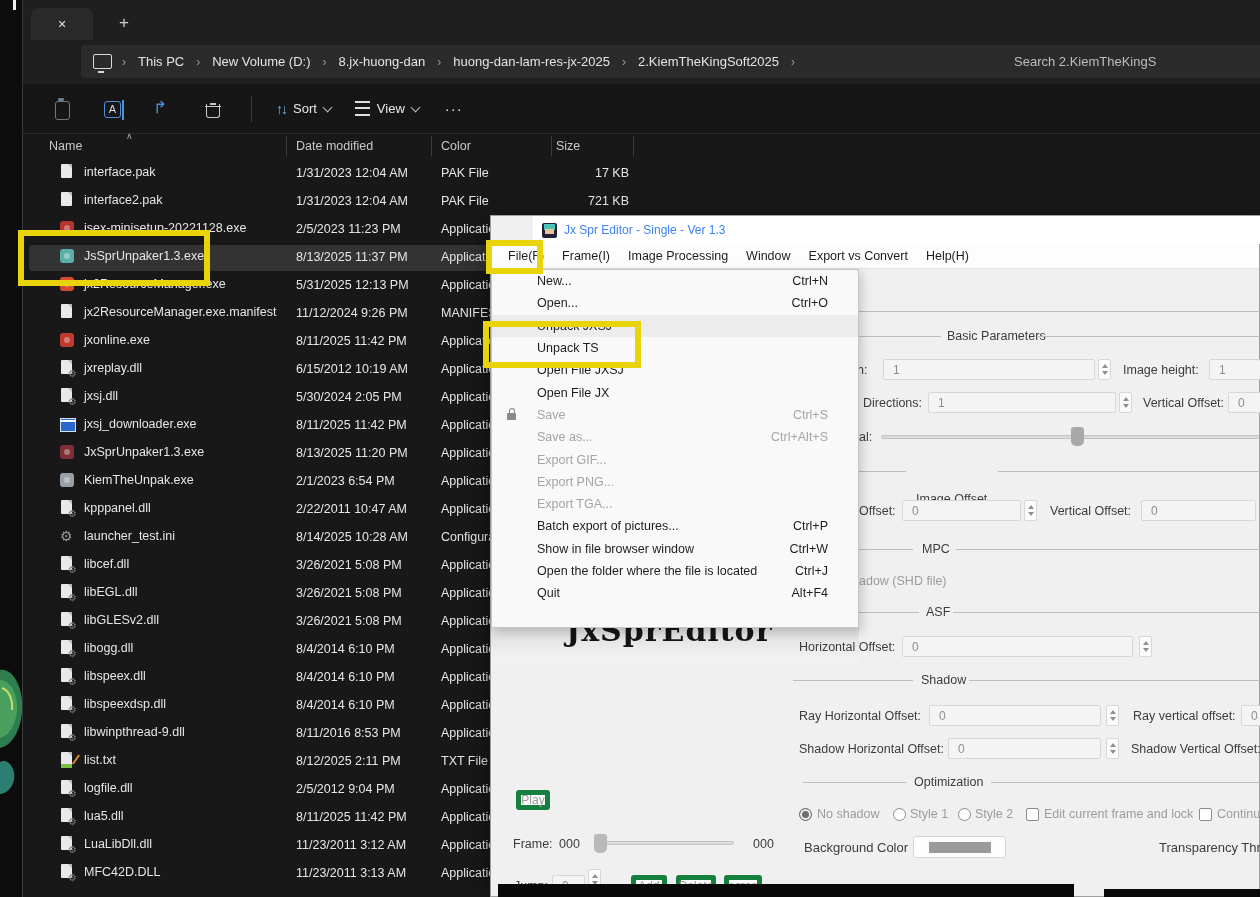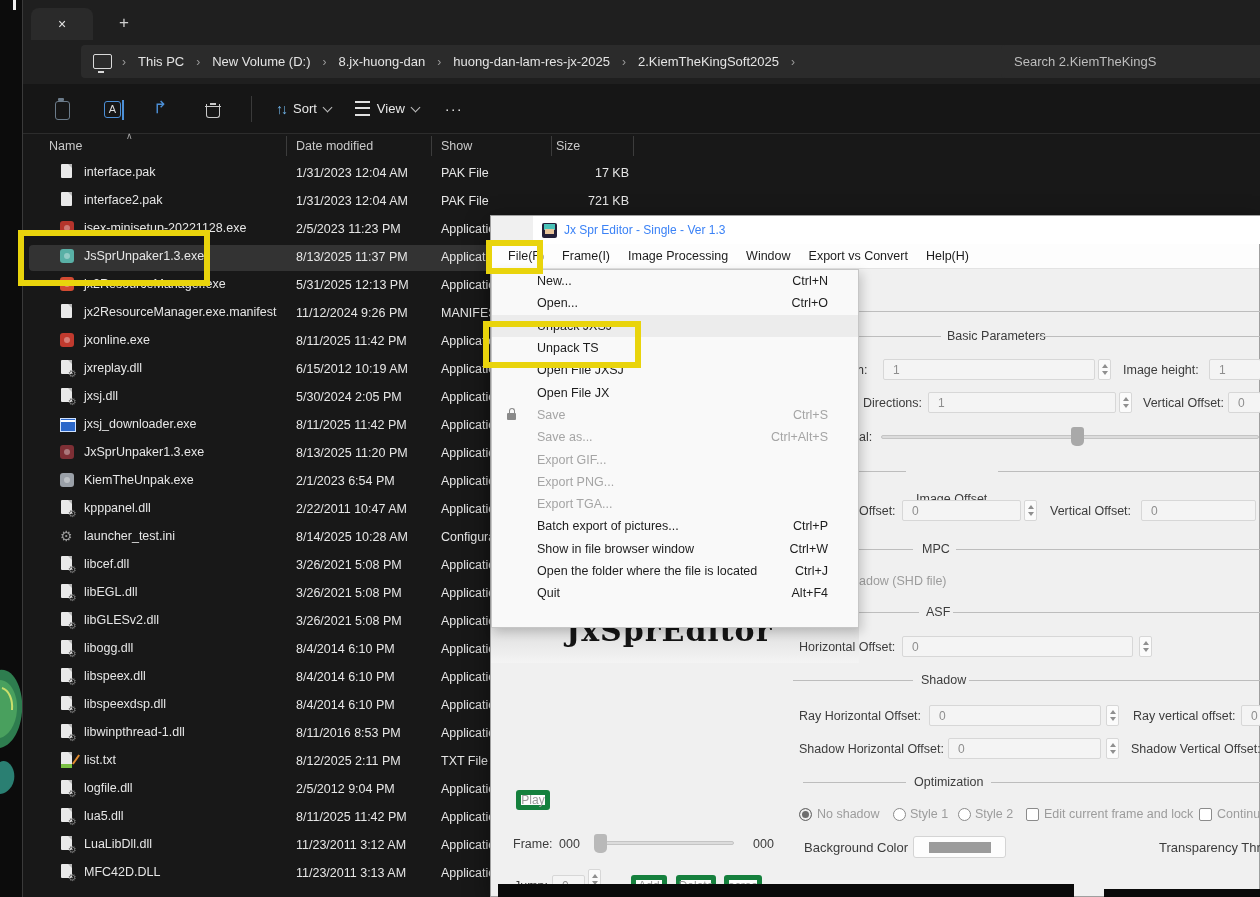--- a/index.html
+++ b/index.html
@@ -175,21 +175,21 @@
         <span>View</span>
         <span class="downchev"></span>
       </span>
       <span class="more">···</span>
     </div>
 
     <div class="colhead">
       <span class="sortcaret">∧</span>
       <span class="h" style="left:26px;">Name</span>
       <span class="h" style="left:273px;">Date modified</span>
-      <span class="h" style="left:418px;">Show</span>
+      <span class="h" style="left:418px;">Color</span>
       <span class="h" style="left:533px;">Size</span>
       <span class="colsep" style="left:263px;"></span>
       <span class="colsep" style="left:408px;"></span>
       <span class="colsep" style="left:528px;"></span>
       <span class="colsep" style="left:610px;"></span>
     </div>
 
     <div id="filelist">
         <div class="frow">
           <div class="cell c-name">
@@ -420,21 +420,21 @@
           <div class="cell c-date">8/4/2014 6:10 PM</div>
           <div class="cell c-type">Application</div>
           <div class="cell c-size"></div>
         </div>
         <div class="frow">
           <div class="cell c-name">
             <span class="fi">
               <span class="fi-page"></span>
               <span class="fi-gear">⚙</span>
             </span>
-            <span>libwinpthread-1.dll</span>
+            <span>libwinpthread-9.dll</span>
           </div>
           <div class="cell c-date">8/11/2016 8:53 PM</div>
           <div class="cell c-type">Application</div>
           <div class="cell c-size"></div>
         </div>
         <div class="frow">
           <div class="cell c-name">
             <span class="fi">
               <span class="fi-page"></span>
               <span class="fi-txtband"></span>

